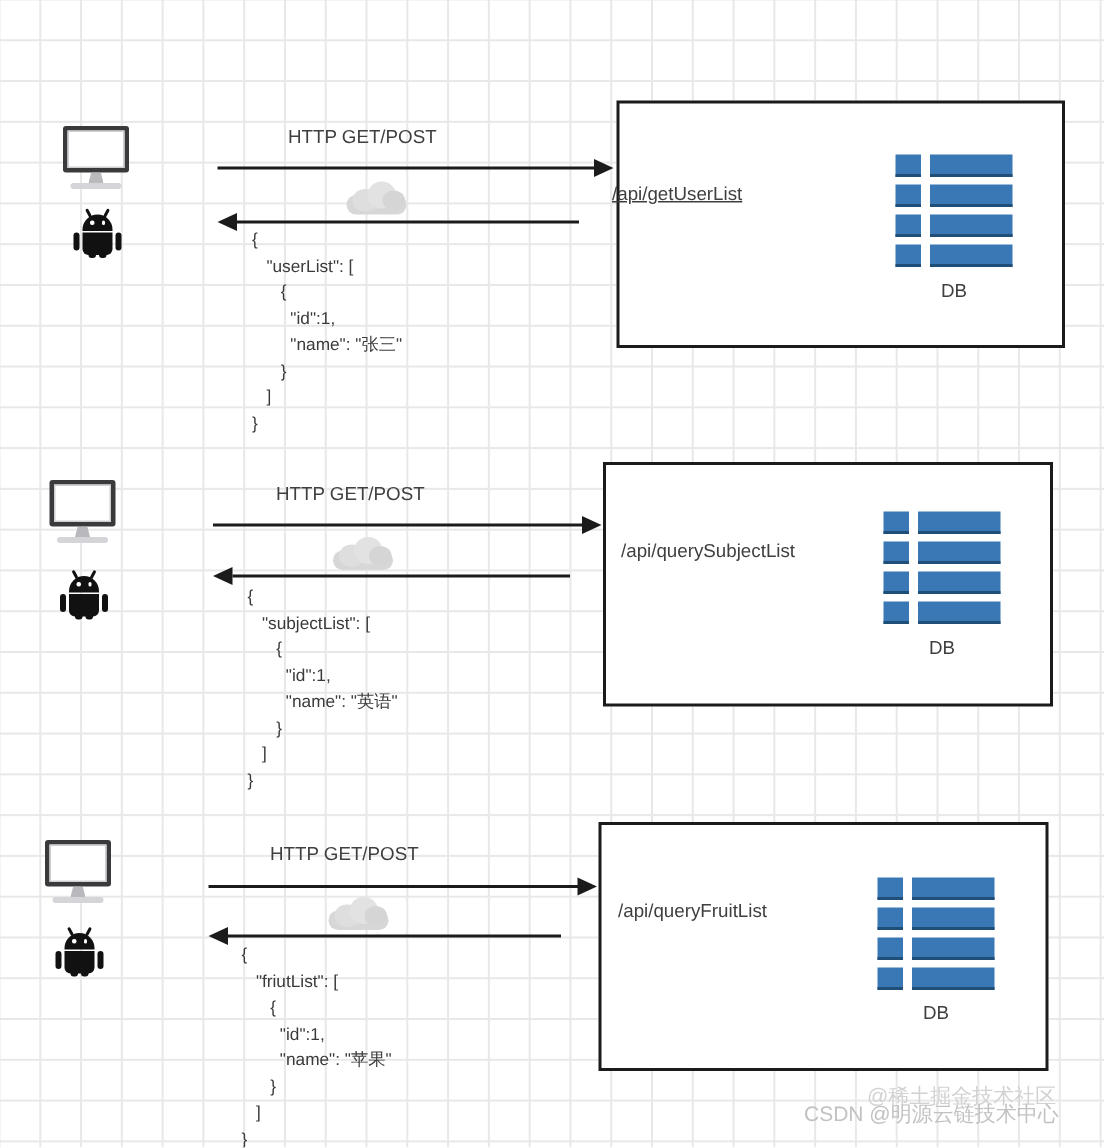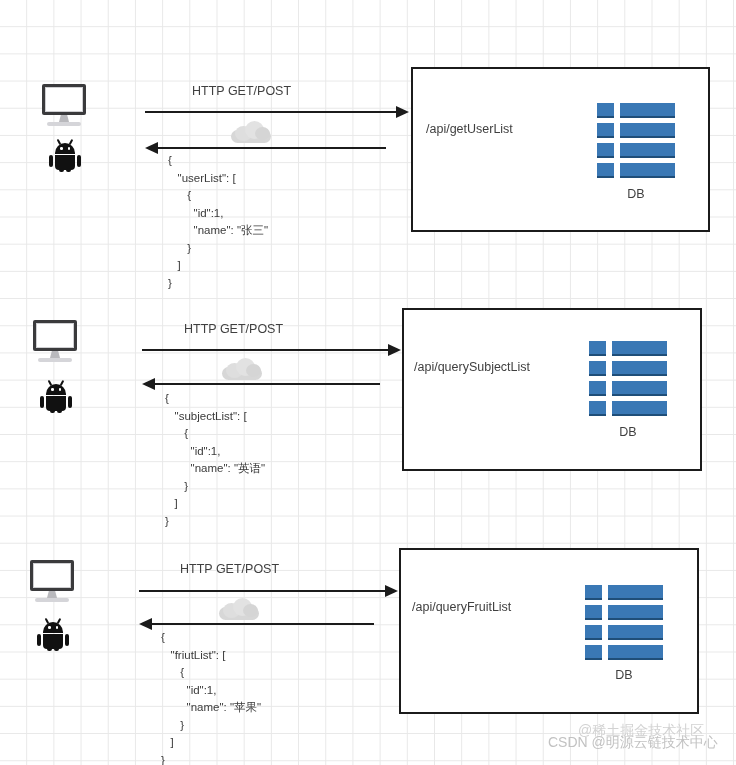--- a/index.html
+++ b/index.html
@@ -242,21 +242,20 @@
   .wm {
     position: absolute;
     white-space: nowrap;
     font-size: 14px;
   }
   .wm-top {
     color: #d2d2d2;
   }
   .wm-bottom {
     color: #c2c2c2;
-    margin-left: 12px;
   }
 </style>
 </head>
 <body>
 
 <div id="canvas">
 
 
   <div>
     <div class="monitor" style="left:39px; top:84px;">
@@ -295,21 +294,21 @@
     <div class="json-block" style="left:168px; top:152px;">{
    "userList": [
       {
         "id":1,
         "name": "张三"
       }
    ]
 }</div>
 
     <div class="server-box" style="left:411px; top:67px; width:299px; height:165px;"></div>
-    <div class="api-label" style="left:426px; top:122px;">/api/getUserList</div>
+    <div class="api-label" style="left:408px; top:122px;text-decoration:underline;">/api/getUserList</div>
     <div class="db-icon" style="left:597px; top:103px;">
       <div class="db-row" style="top:0px;">
         <div class="sq"></div>
         <div class="bar"></div>
       </div>
       <div class="db-row" style="top:20px;">
         <div class="sq"></div>
         <div class="bar"></div>
       </div>
       <div class="db-row" style="top:40px;">

